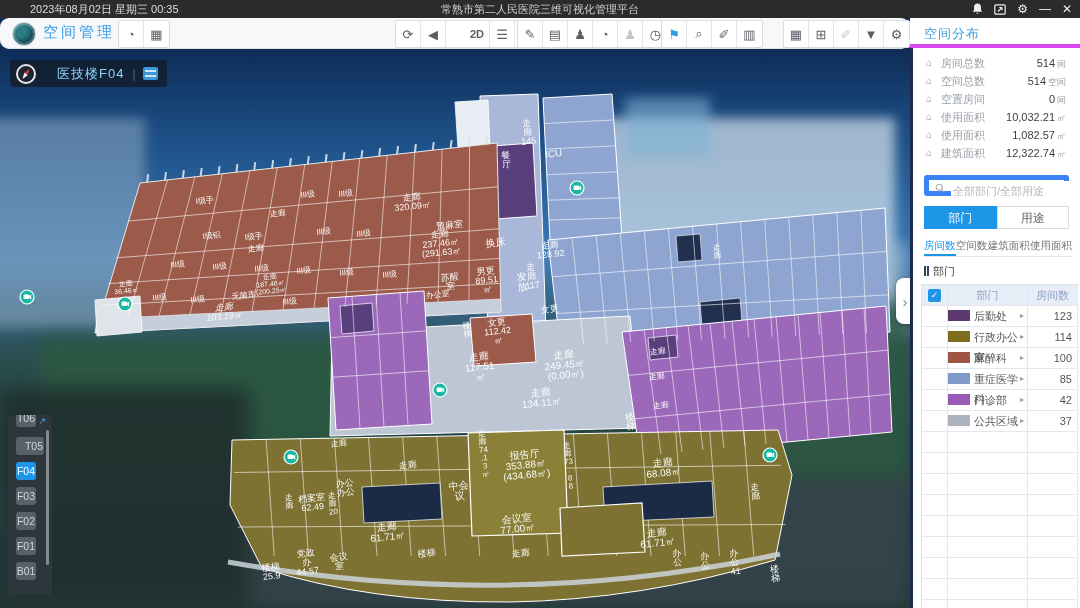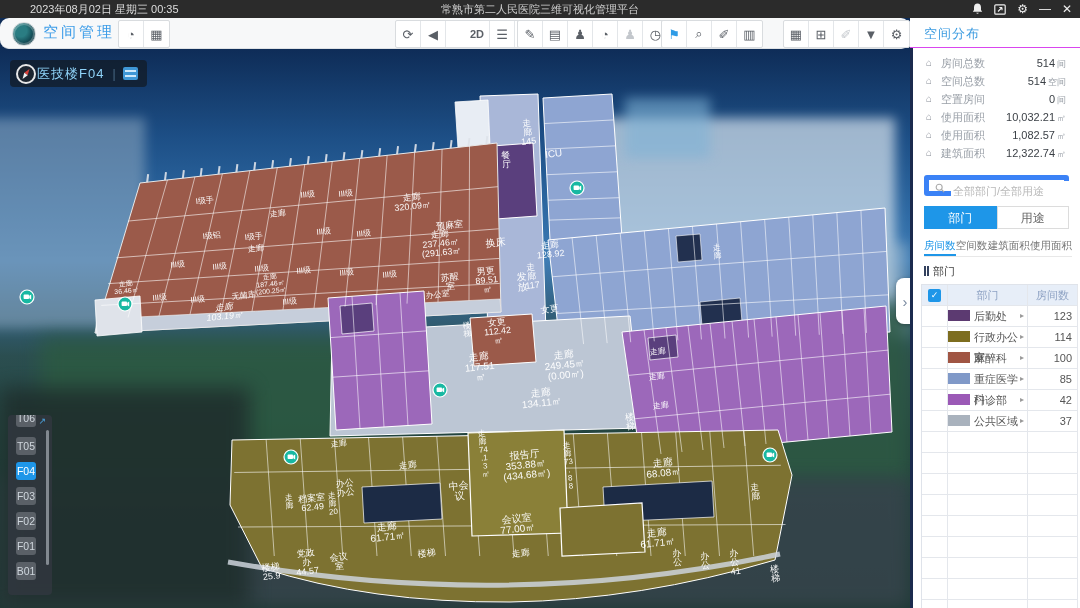--- a/index.html
+++ b/index.html
@@ -22,21 +22,21 @@
   .app-title{position:absolute;left:43px;top:5px;font-size:15px;color:#3c9ce8;letter-spacing:3px;}
   .btn-group{position:absolute;top:2px;height:26px;display:flex;border:1px solid #d9dcdf;border-radius:2px;background:#fff;}
   .tb-btn{width:25px;height:26px;display:flex;align-items:center;justify-content:center;
     font-size:13px;color:#5a5f66;border-right:1px solid #e3e6e9;cursor:pointer;box-sizing:border-box;}
   .tb-btn:last-child{border-right:none;}
   .tb-btn.accent{color:#2e9be6;}
   .tb-btn.disabled{color:#c3c7cc;}
   .tb-btn.txt{font-size:11px;font-weight:bold;margin-left:19px;}
   
   .panel{position:absolute;left:910px;top:18px;width:170px;height:590px;background:#fff;z-index:55;}
-  .panel-head{position:absolute;left:0;top:0;width:100%;height:30px;border-bottom:1px solid #d946ef;box-sizing:border-box;}
+  .panel-head{position:absolute;left:0;top:0;width:100%;height:30px;border-bottom:4px solid #d946ef;box-sizing:border-box;}
   .panel-head .pt{position:absolute;left:14px;top:7px;font-size:13px;color:#3b9be0;letter-spacing:1px;}
   .panel-body{position:absolute;left:0;top:30px;width:100%;height:560px;border-left:3px solid #1b2a4e;box-sizing:border-box;}
   .stats{position:absolute;left:0;top:6px;width:100%;}
   .stat-row{position:relative;height:18px;font-size:11px;line-height:18px;}
   .stat-row .ic{position:absolute;left:13px;color:#8a8f99;font-size:10px;}
   .stat-row .lb{position:absolute;left:28px;color:#9aa0a8;}
   .stat-row .vl{position:absolute;right:14px;color:#3a3f45;}
   .stat-row .vl b{font-weight:normal;}
   .stat-row .un{color:#9aa0a8;font-size:9px;margin-left:2px;}
   .search{position:absolute;left:11px;top:127px;width:145px;height:21px;border:5px solid #3b82f6;
@@ -71,21 +71,21 @@
   .rarr{position:absolute;right:3px;top:0;color:#999;font-size:8px;}
   
   .viewport{position:absolute;left:0;top:48px;width:910px;height:560px;overflow:hidden;}
   .sky{position:absolute;inset:0;background:linear-gradient(180deg,#0e2c57 0%,#1d4f86 16%,#2f6ba5 30%,
     #3e7cb4 38%,#33617e 47%,#2b4e50 55%,#23443e 70%,#1b3832 100%);}
   .blur{position:absolute;filter:blur(6px);}
   .plan{position:absolute;left:0;top:0;z-index:5;}
   .plan text{fill:#fff;opacity:.96;}
   .badge{position:absolute;left:10px;top:12px;height:27px;background:rgba(18,28,40,.78);
     border-radius:4px;display:flex;align-items:center;padding:0 9px 0 5px;z-index:20;}
-  .badge .bt{color:#8fd3f8;font-size:13px;margin:0 8px 0 0;letter-spacing:1px;}
+  .badge .bt{color:#8fd3f8;font-size:13px;margin:0 8px 0 20px;letter-spacing:1px;}
   .badge .sep{color:#4a6a86;font-size:12px;margin-right:7px;}
   .layers-ic{width:15px;height:13px;border-radius:2px;background:#3f97d6;position:relative;cursor:pointer;}
   .layers-ic:before,.layers-ic:after{content:"";position:absolute;left:2px;right:2px;height:2px;background:#cfe9fb;}
   .layers-ic:before{top:3px;} .layers-ic:after{top:8px;}
   .floorsel{position:absolute;left:8px;top:367px;width:44px;height:180px;background:rgba(48,54,62,.92);
     border-radius:4px;z-index:20;overflow:hidden;}
   .fs-tools{position:absolute;right:4px;top:1px;color:#4aa3e0;font-size:9px;letter-spacing:2px;cursor:pointer;}
   .fbtn{position:absolute;left:8px;width:20px;height:18px;background:#5a6067;border-radius:3px;
     color:#cfd6dd;font-size:10.5px;text-align:center;line-height:18px;cursor:pointer;}
   .fbtn.active{background:#1e96e8;color:#fff;}
@@ -409,21 +409,21 @@
       </svg>
       <span class="bt">医技楼F04</span>
       <span class="sep">|</span>
       <div class="layers-ic"></div>
     </div>
 
     <div class="floorsel">
       <div class="fs-tools">— ↗</div>
       <div id="floorBtns">
           <div class="fbtn" style="top: -6px;">T06</div>
-          <div class="fbtn" style="top: 22px;">T05</div>
+          <div class="fbtn" style="top: 22px; padding-left: 8px;">T05</div>
           <div class="fbtn active" style="top: 47px;">F04</div>
           <div class="fbtn" style="top: 72px;">F03</div>
           <div class="fbtn" style="top: 97px;">F02</div>
           <div class="fbtn" style="top: 122px;">F01</div>
           <div class="fbtn" style="top: 147px;">B01</div>
         </div>
       <div class="fs-scroll"></div>
     </div>
 
     <div class="collapse">›</div>

